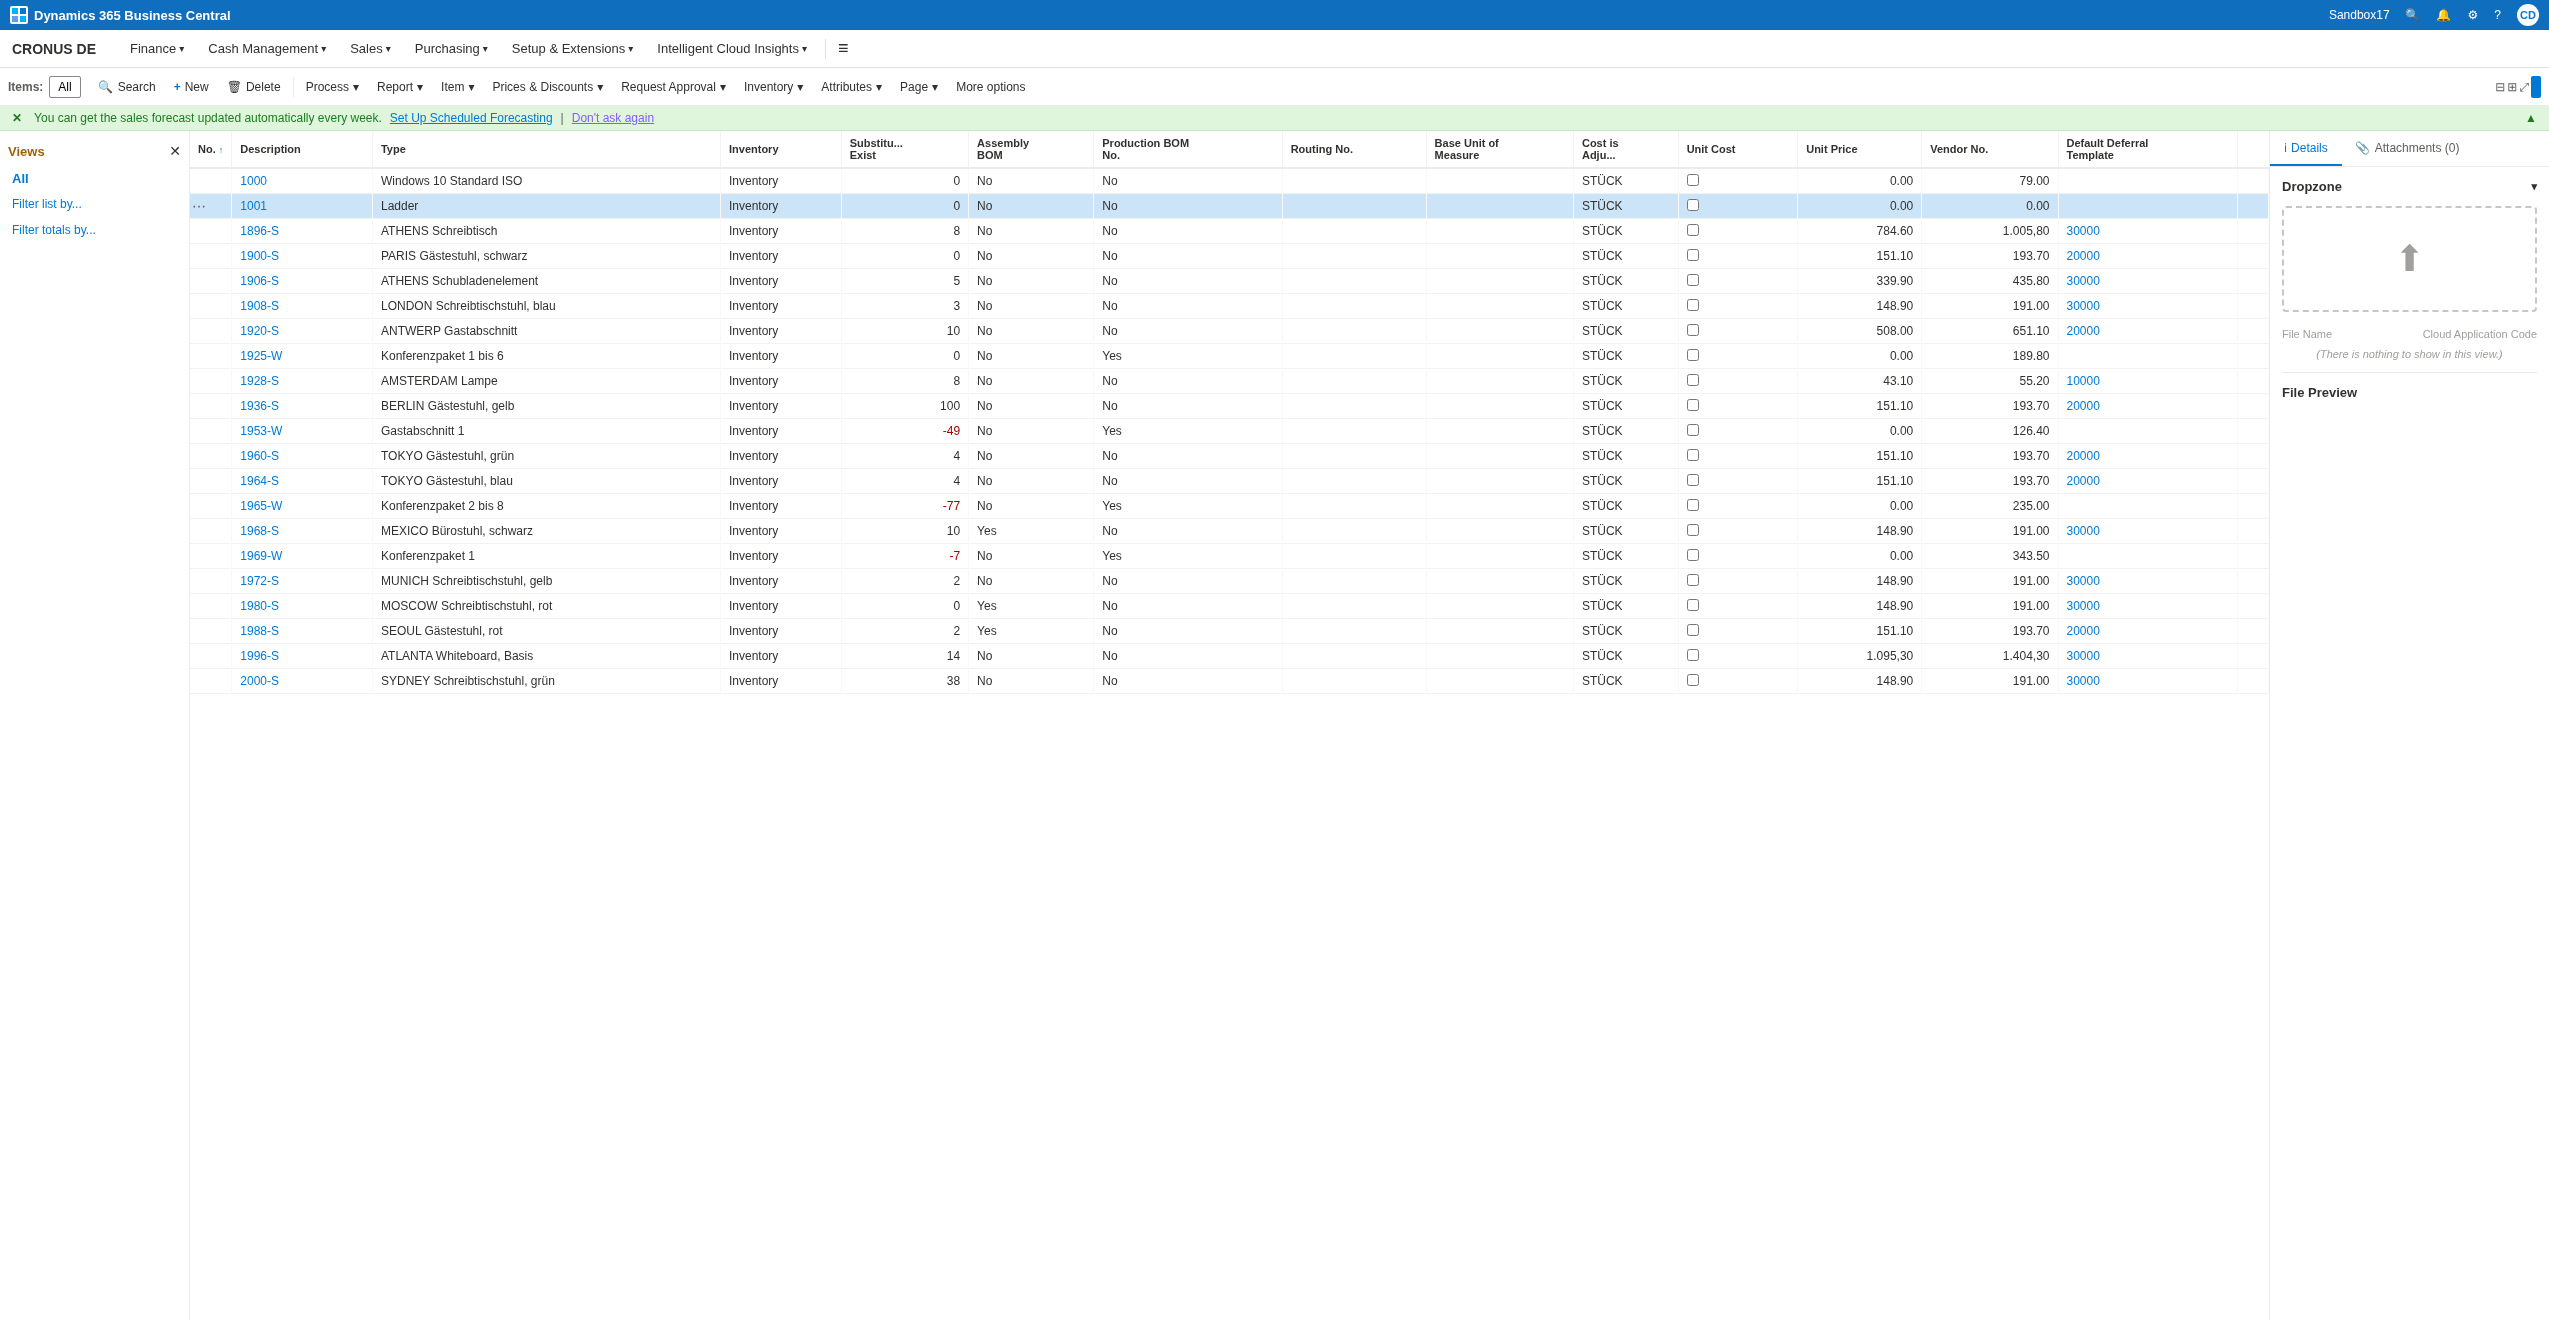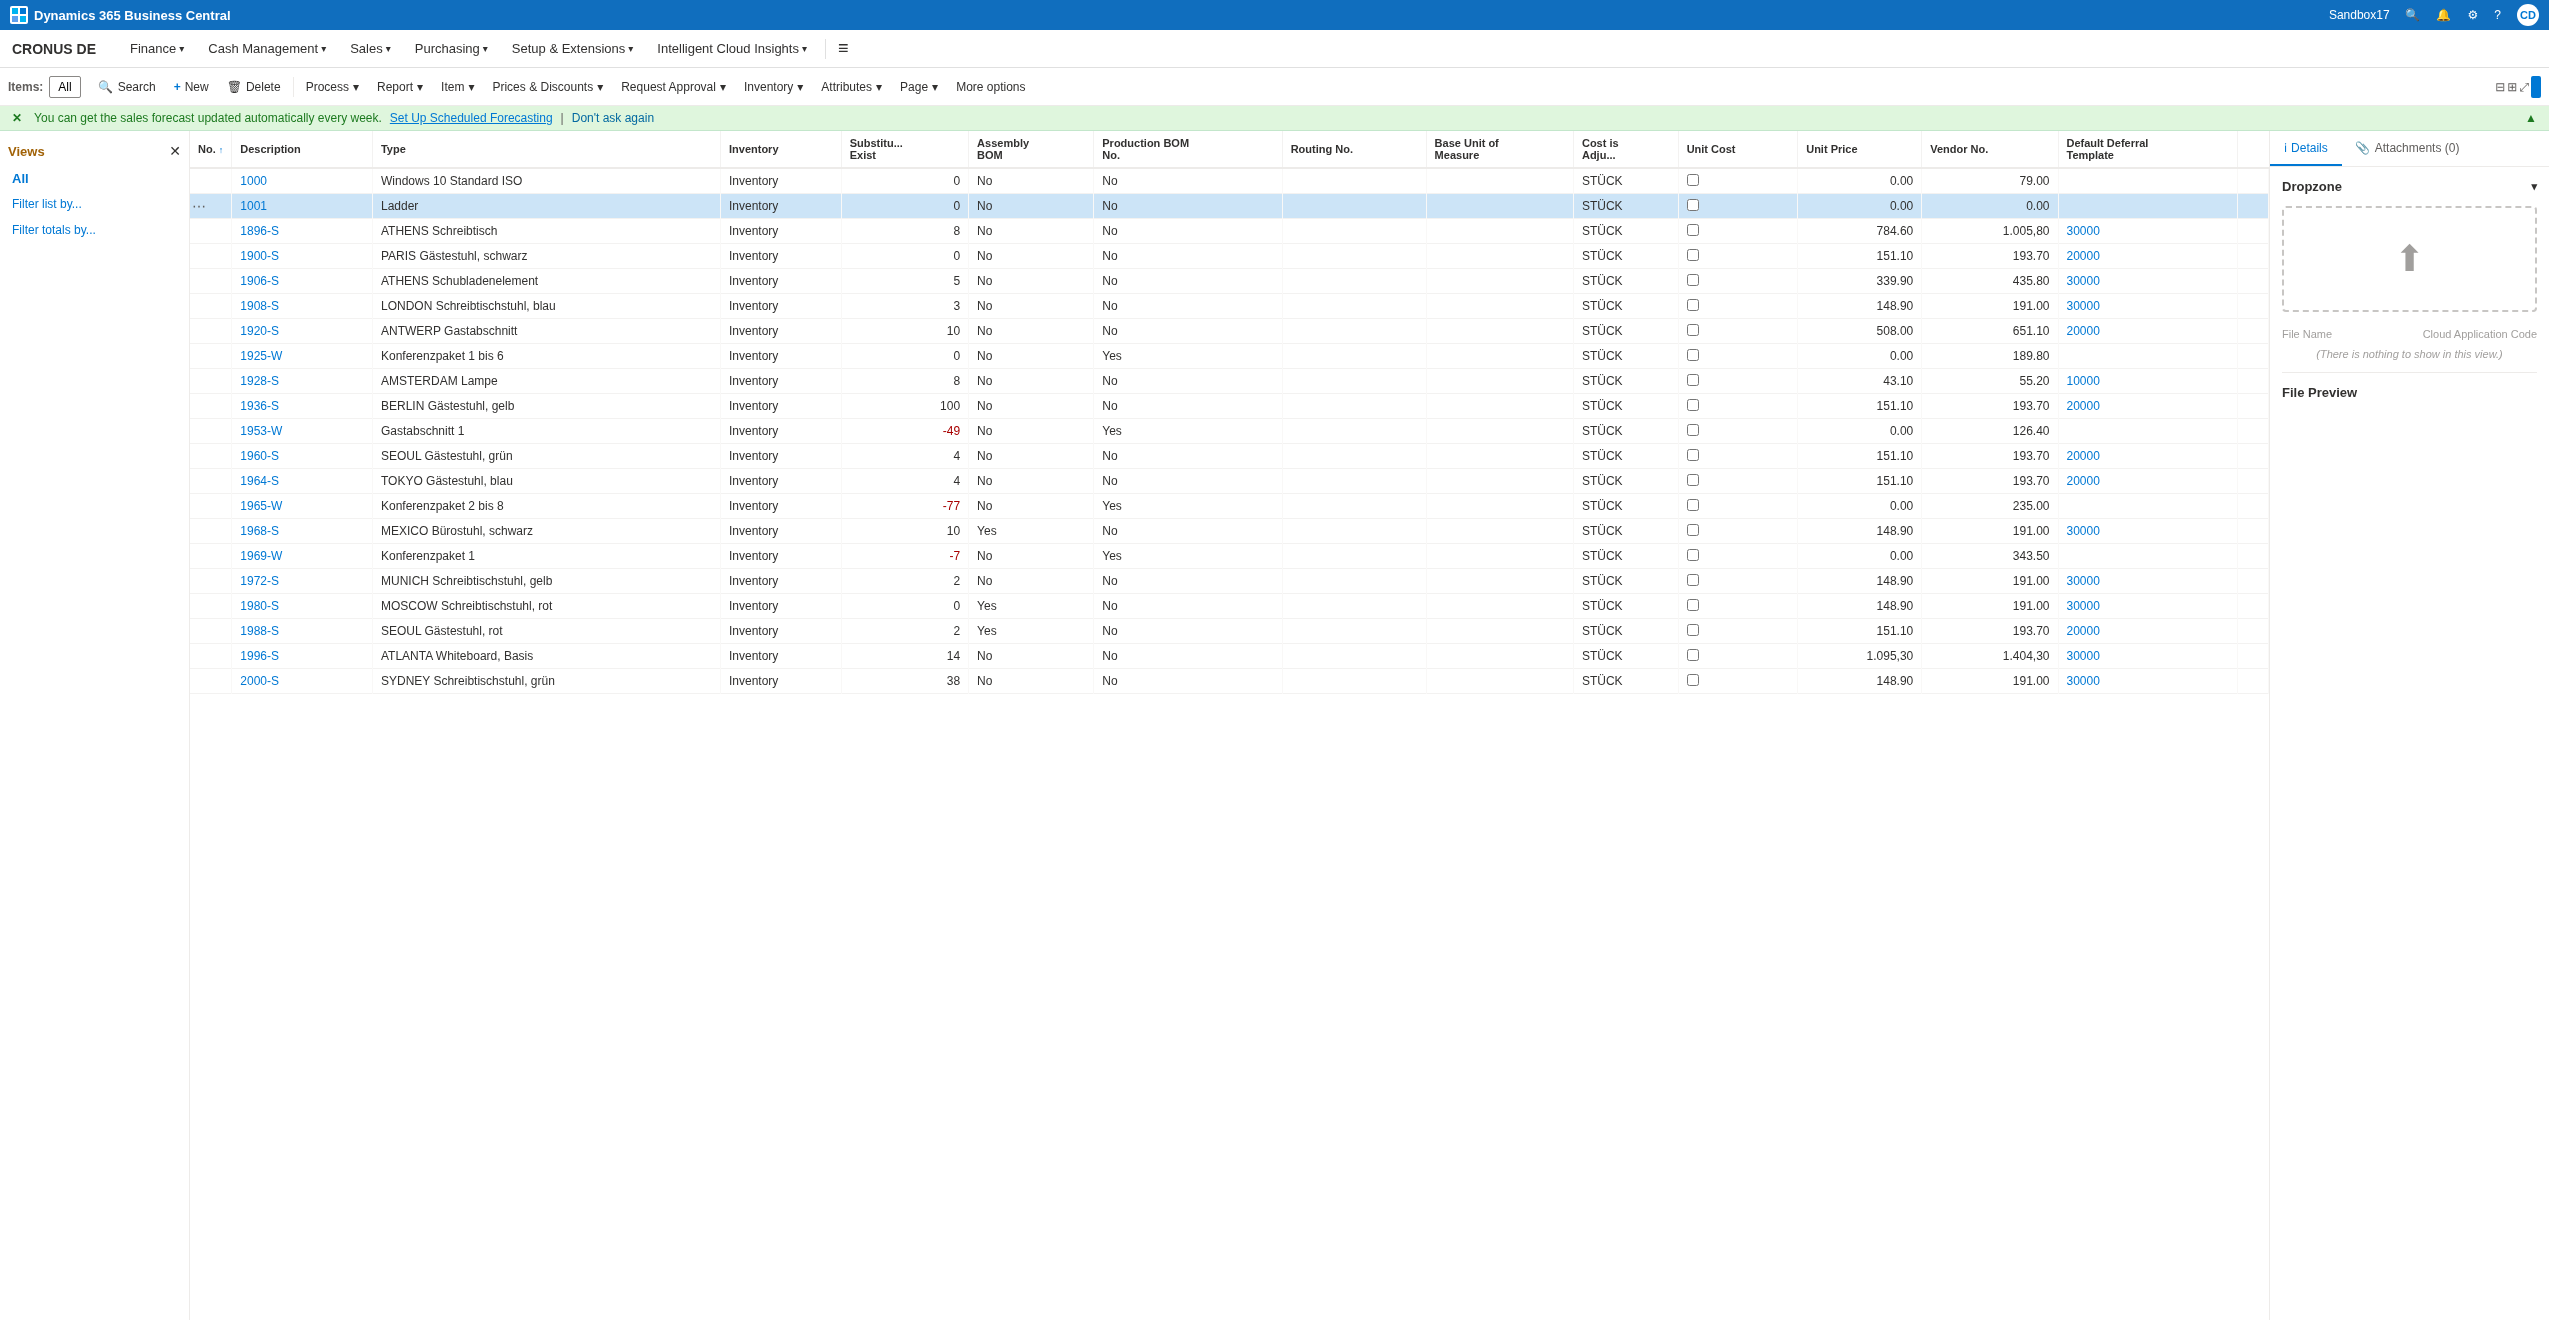--- a/index.html
+++ b/index.html
@@ -94,21 +94,21 @@
       border-bottom: 1px solid #c3e6cb;
       padding: 5px 12px;
       display: flex;
       align-items: center;
       gap: 8px;
       font-size: 12px;
       color: #1d7a20;
     }
     .banner-close { cursor: pointer; color: #1d7a20; font-weight: bold; margin-right: 4px; }
     .banner-link { color: #0078d4; cursor: pointer; text-decoration: underline; }
-    .banner-dismiss { color: #0369a1; cursor: pointer; }
+    .banner-dismiss { color: #8b5cf6; cursor: pointer; text-decoration: underline; }
     .banner-collapse { margin-left: auto; cursor: pointer; }
 
     
     .main-layout { display: flex; height: calc(100vh - 106px); }
 
     
     .sidebar {
       width: 190px;
       min-width: 190px;
       background: white;
@@ -560,21 +560,21 @@
               <td>STÜCK</td>
               <td><input type="checkbox" style="width: 12px; height: 12px;"></td>
               <td class="cell-number">0.00</td>
               <td class="cell-number">126.40</td>
               <td></td>
               <td></td>
             </tr>
             <tr>
               <td style="width: 20px; padding: 4px 2px;"><span class="row-options">⋯</span></td>
               <td><span class="cell-link">1960-S</span></td>
-              <td>SEOUL Gästestuhl, grün</td>
+              <td>TOKYO Gästestuhl, grün</td>
               <td>Inventory</td>
               <td class="cell-number">4</td>
               <td>No</td>
               <td>No</td>
               <td></td>
               <td></td>
               <td>STÜCK</td>
               <td><input type="checkbox" style="width: 12px; height: 12px;"></td>
               <td class="cell-number">151.10</td>
               <td class="cell-number">193.70</td>

